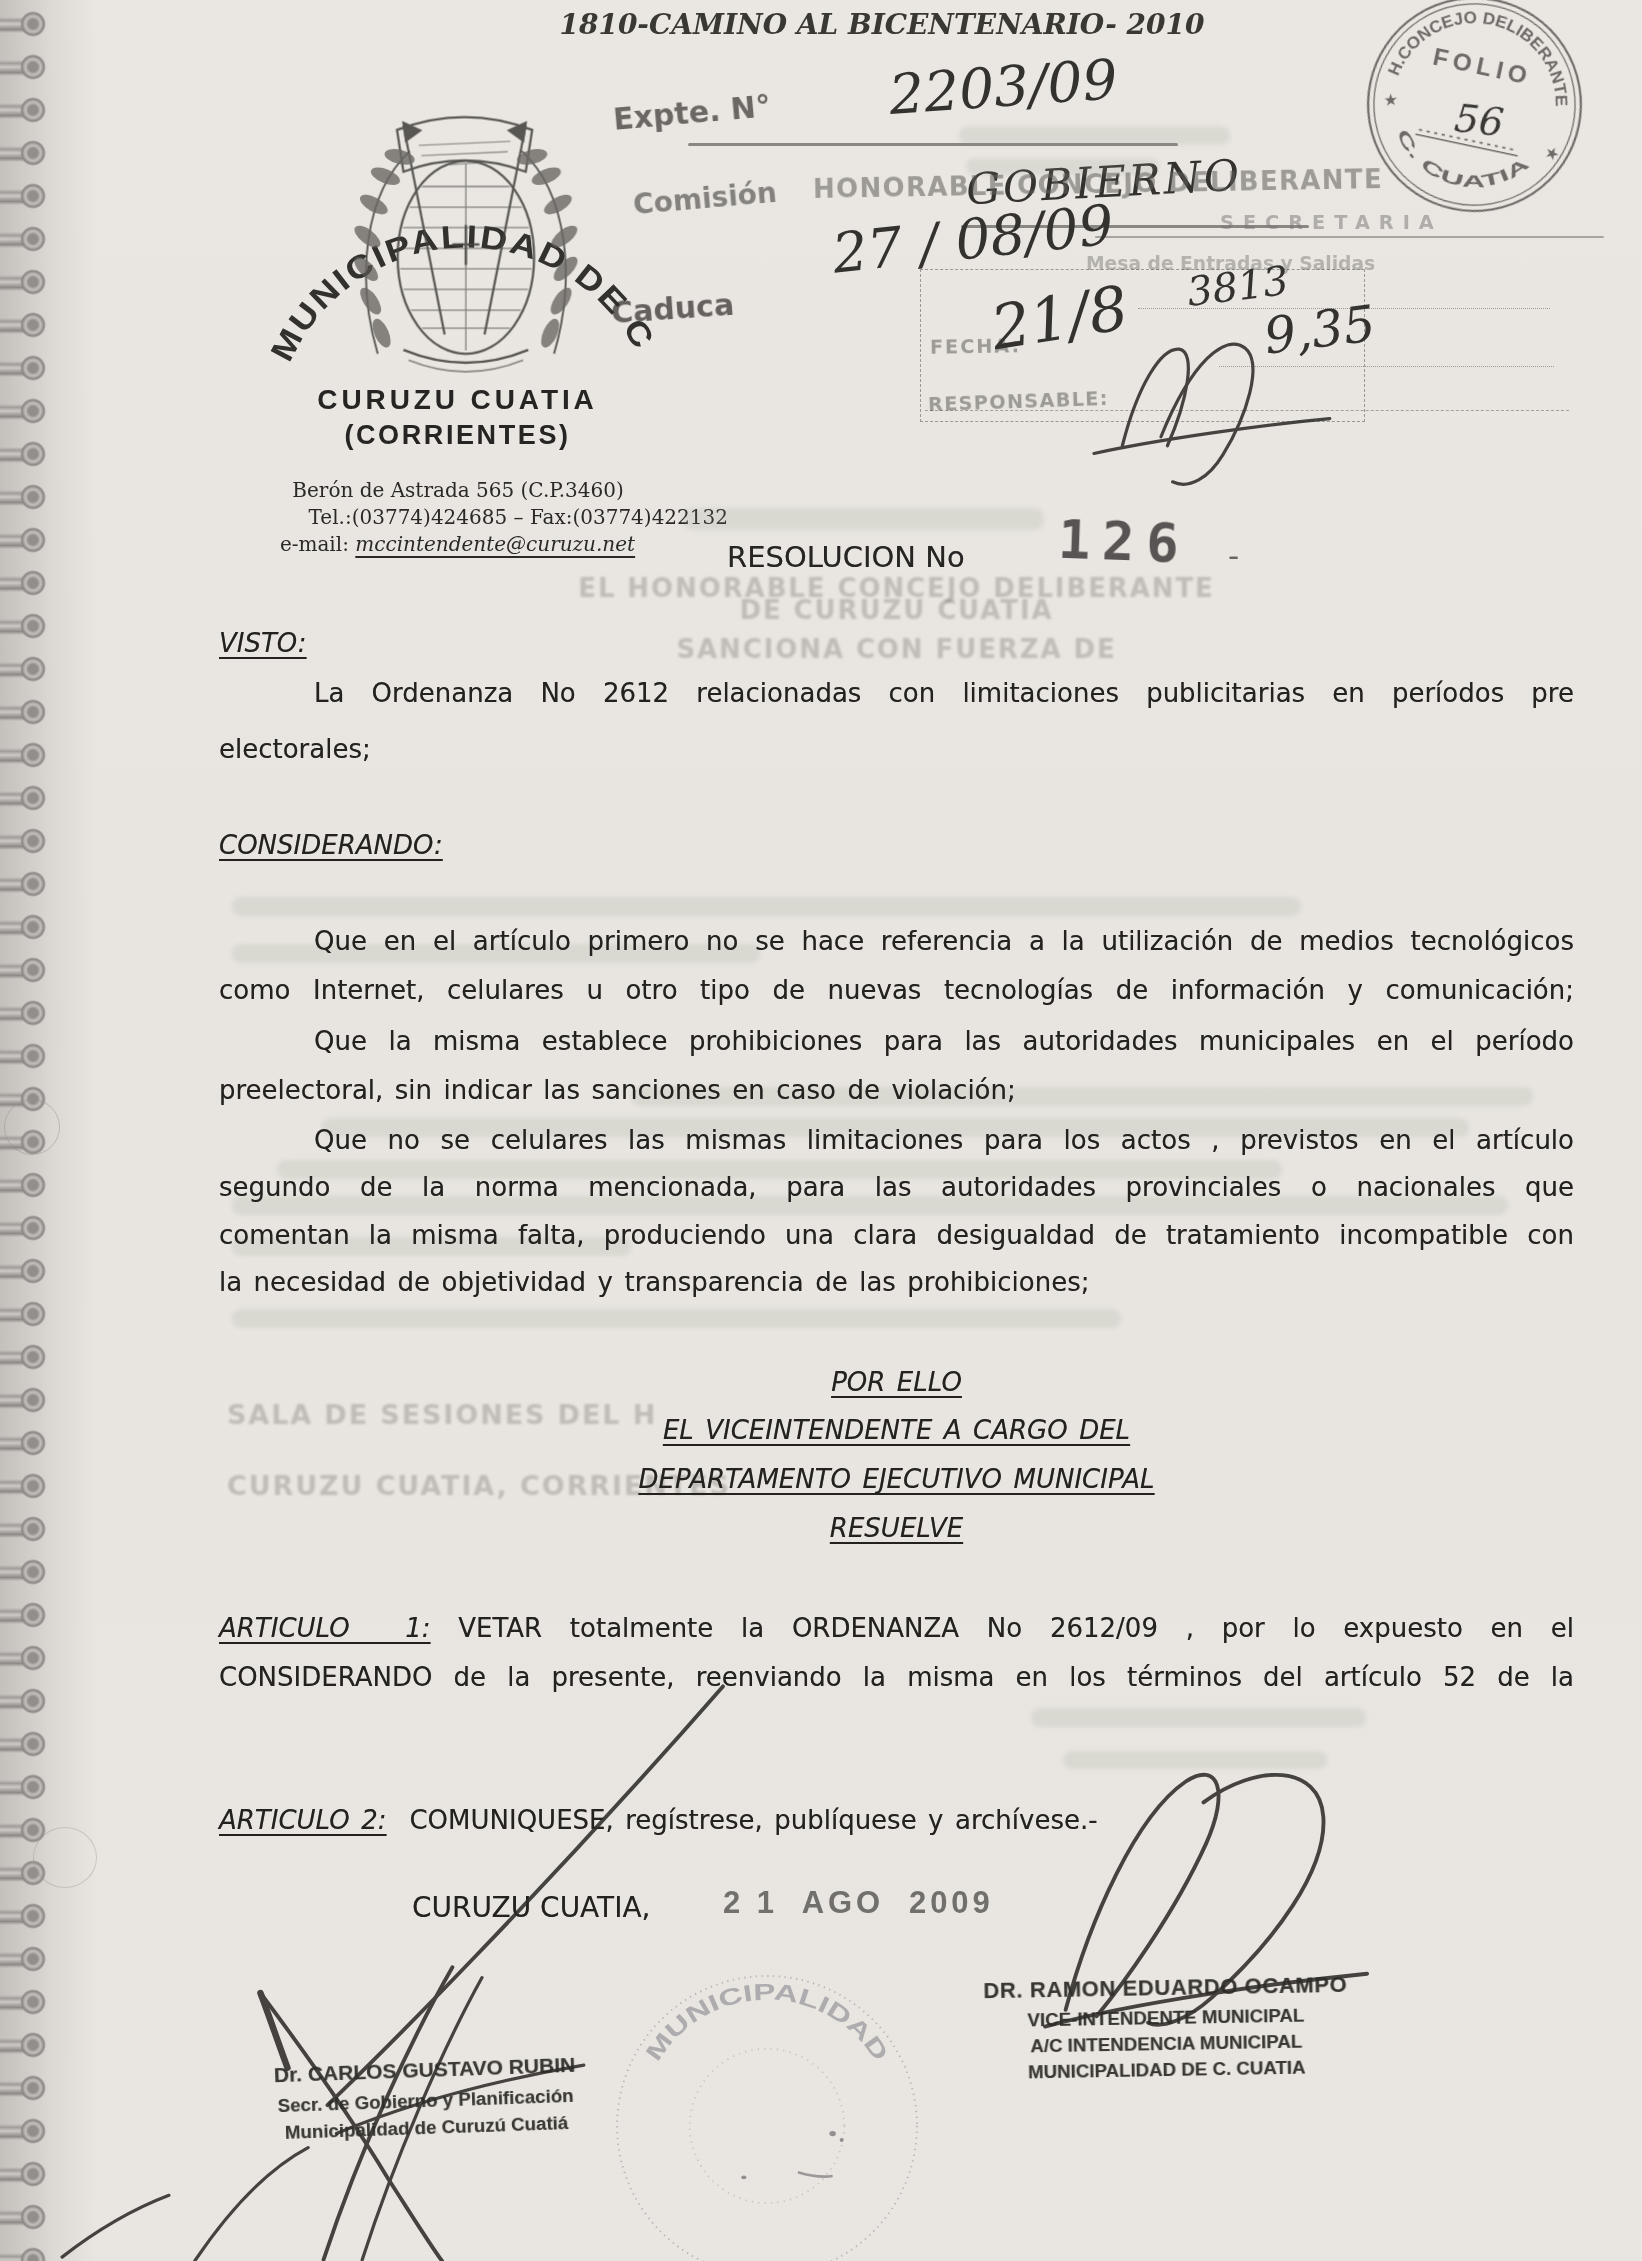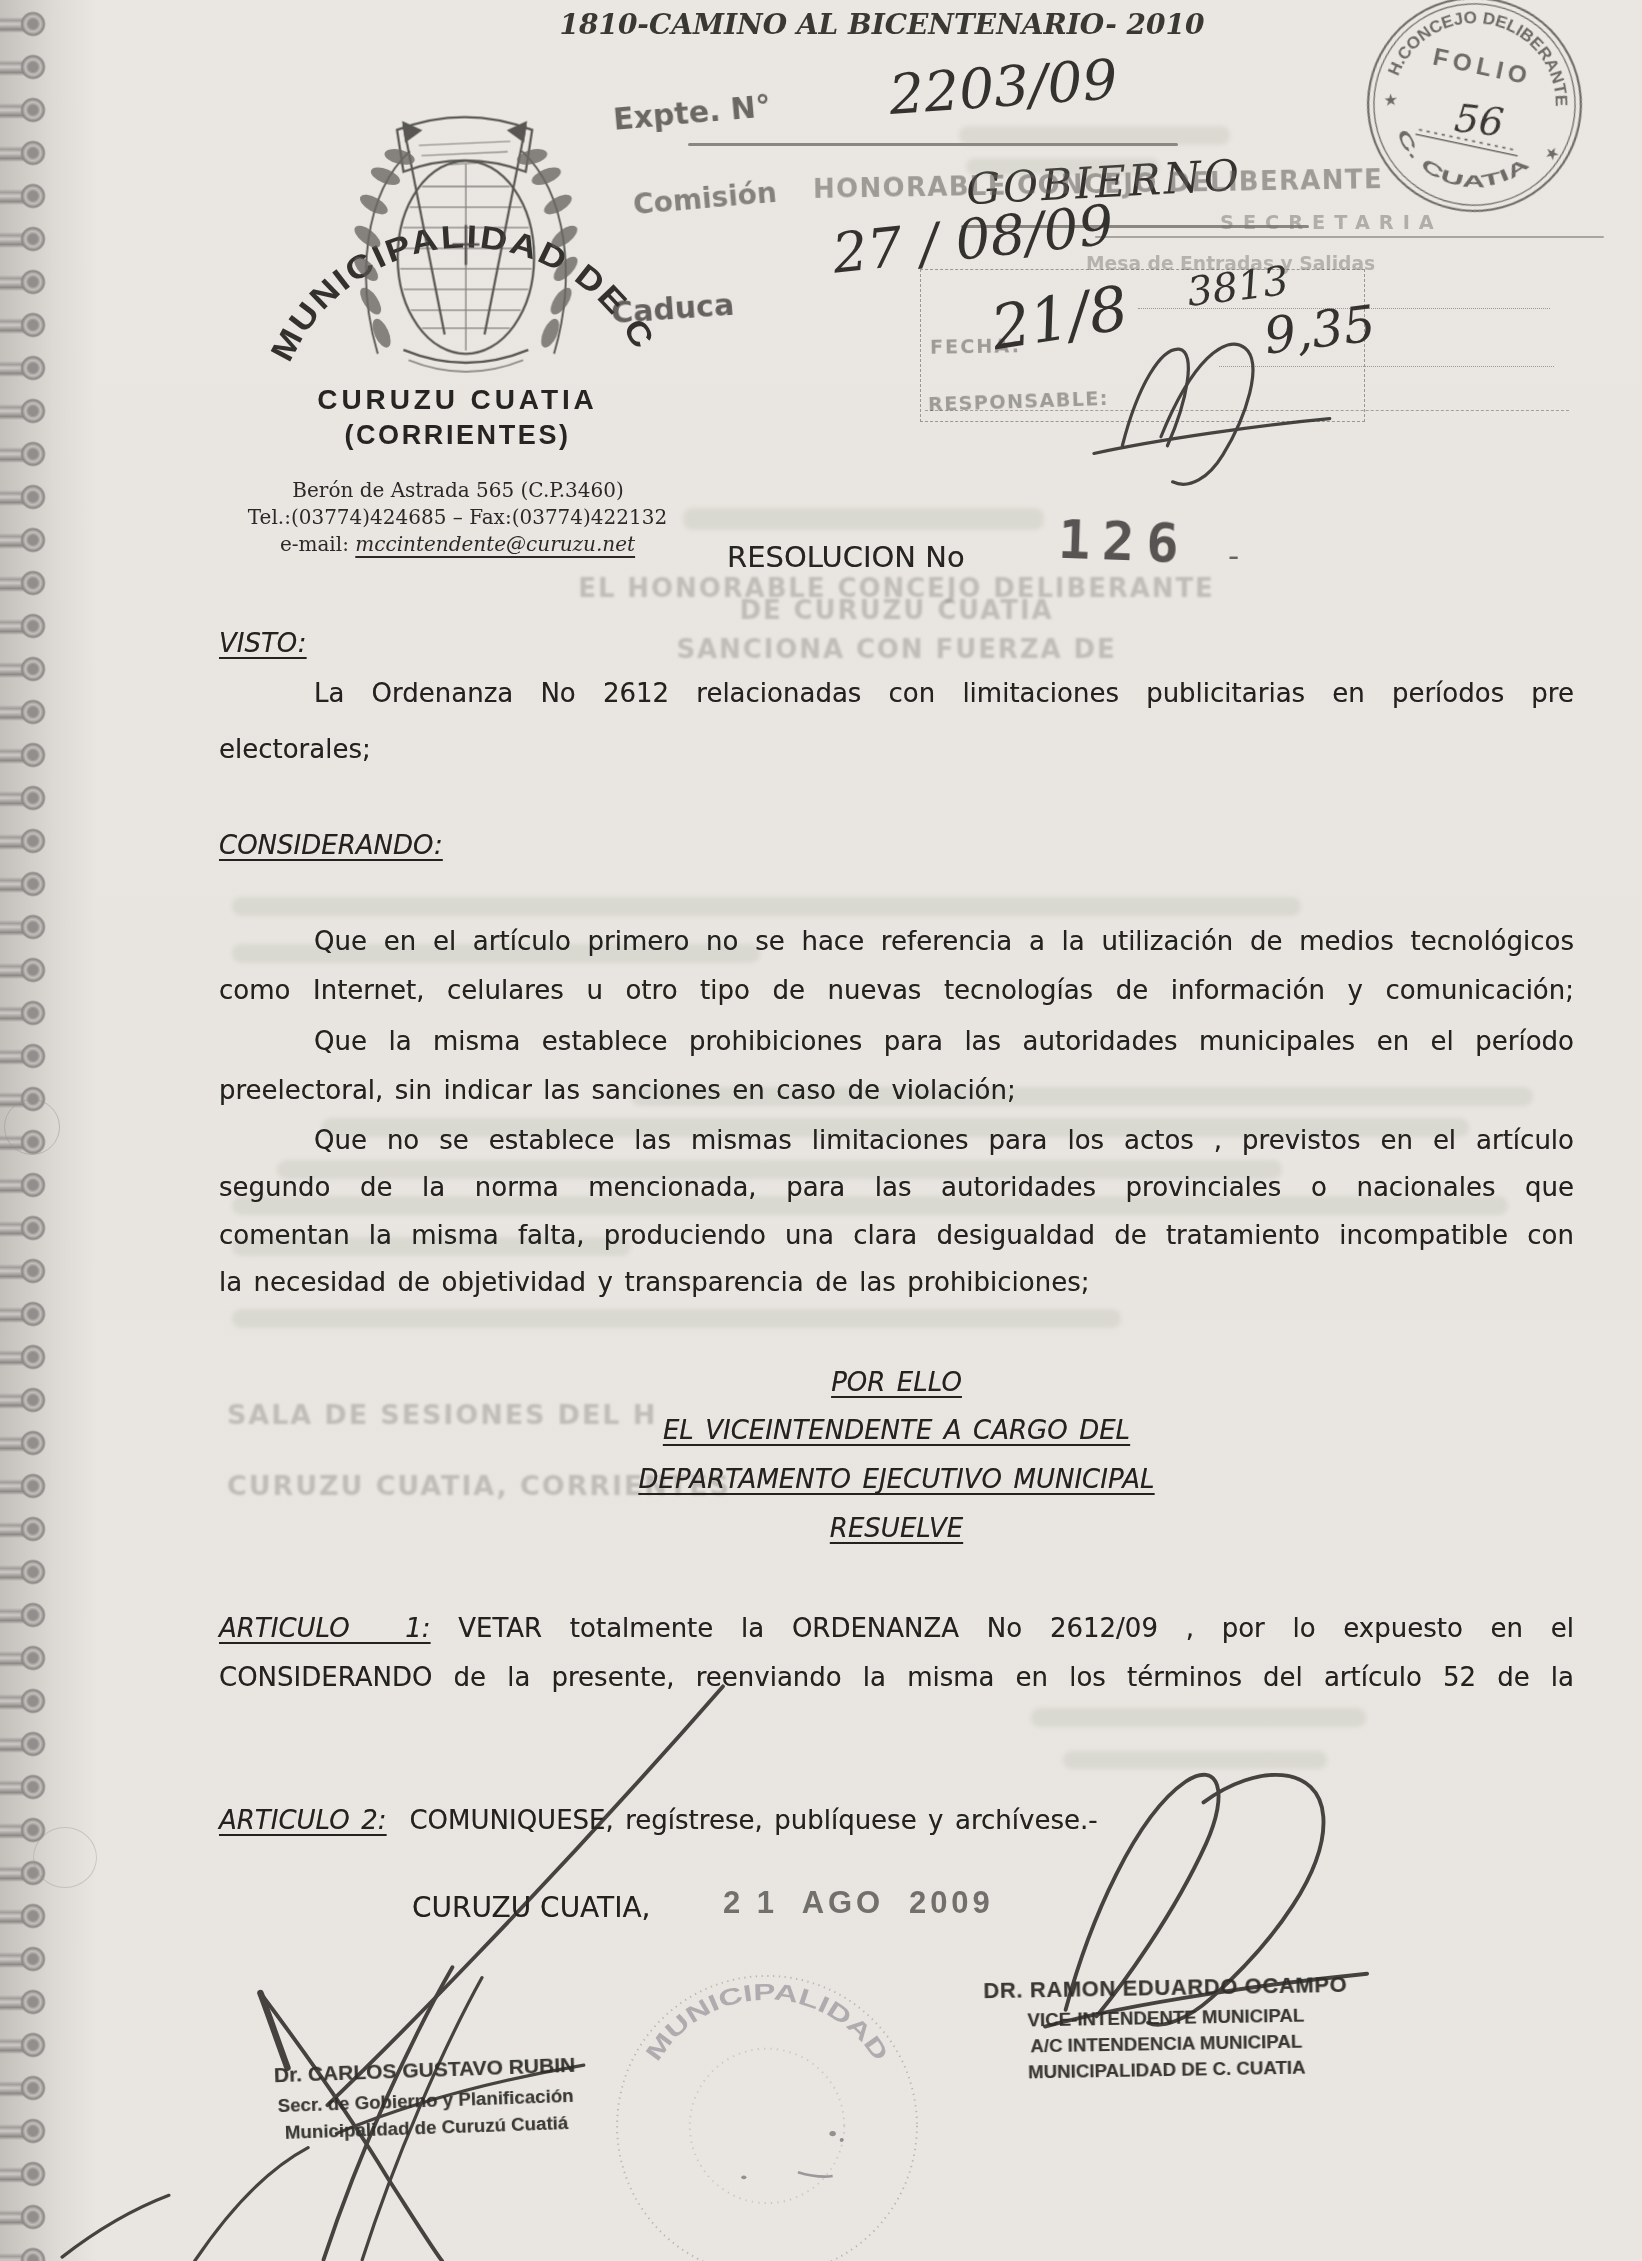--- a/index.html
+++ b/index.html
@@ -99,21 +99,21 @@
         <ellipse cx="458" cy="194" rx="11" ry="24" transform="rotate(76 458 194)"></ellipse>
       </g>
       <path d="M258,494 Q355,534 452,494" stroke-width="4"></path>
       <path d="M266,510 Q355,546 444,510" stroke-width="3" opacity=".6"></path>
     </g>
   </svg>
 
   <div class="abs" style="left:232px;top:384px;width:451px;text-align:center;font-size:28px;font-weight:800;letter-spacing:3.9px;font-family:'Liberation Sans',sans-serif;color:#262523;">CURUZU CUATIA</div>
   <div class="abs" style="left:232px;top:420px;width:451px;text-align:center;font-size:27px;font-weight:800;letter-spacing:2.6px;font-family:'Liberation Sans',sans-serif;color:#262523;">(CORRIENTES)</div>
   <div class="abs serif" style="left:213px;top:478px;width:490px;text-align:center;font-size:20px;color:#2a2927;">Berón de Astrada 565 (C.P.3460)</div>
-  <div class="abs serif" style="left:187px;top:505px;width:541px;text-align:center;font-size:20px;color:#2a2927;">Tel.:(03774)424685 – Fax:(03774)422132</div>
+  <div class="abs serif" style="left:187px;top:505px;width:541px;text-align:right;font-size:20px;color:#2a2927;">Tel.:(03774)424685 – Fax:(03774)422132</div>
   <div class="abs serif" style="left:187px;top:532px;width:541px;text-align:center;font-size:20px;color:#2a2927;">
     <span>e-mail:</span>
     <span class="ul">mccintendente@curuzu.net</span>
   </div>
 
   <div class="stp" style="left:613px;top:95px;font-size:30px;transform:rotate(-5deg);color:rgba(52,50,47,.7);filter:blur(0.4px);">Expte. N°</div>
   <div class="hw" style="left:889px;top:55px;font-size:55px;transform:rotate(-4deg);">2203/09</div>
   <div class="ink-line" style="left:688px;top:143px;width:490px;height:3.2px;"></div>
   <div class="stp" style="left:633px;top:182px;font-size:28px;transform:rotate(-5deg);color:rgba(65,63,60,.6);">Comisión</div>
   <div class="hw" style="left:966px;top:157px;font-size:43px;letter-spacing:2.6px;transform:rotate(-3deg);">GOBIERNO</div>
@@ -185,21 +185,21 @@
   <div class="sm" style="left:232px;top:1196px;width:1276px;"></div>
   <div class="sm" style="left:232px;top:1237px;width:399px;"></div>
   <div class="sm" style="left:232px;top:1309px;width:889px;"></div>
 
   <div class="bl jl ind" style="top:926px;">Que en el artículo primero no se hace referencia a la utilización de medios tecnológicos</div>
   <div class="bl jl" style="top:975px;">como Internet, celulares u otro tipo de nuevas tecnologías de información y comunicación;</div>
 
   <div class="bl jl ind" style="top:1026px;">Que la misma establece prohibiciones para las autoridades municipales en el período</div>
   <div class="bl" style="top:1075px;">preelectoral, sin indicar las sanciones en caso de violación;</div>
 
-  <div class="bl jl ind" style="top:1125px;">Que  no se establece las mismas limitaciones para los actos , previstos en el artículo</div>
+  <div class="bl jl ind" style="top:1125px;">Que  no se celulares las mismas limitaciones para los actos , previstos en el artículo</div>
   <div class="bl jl" style="top:1172px;">segundo de la norma mencionada, para las autoridades provinciales o nacionales que</div>
   <div class="bl jl" style="top:1220px;">comentan la misma falta, produciendo una clara desigualdad de tratamiento incompatible con</div>
   <div class="bl" style="top:1267px;">la necesidad de objetividad y transparencia de las prohibiciones;</div>
 
   <div class="gt" style="left:227px;top:1399px;font-size:27px;">SALA DE SESIONES DEL H</div>
   <div class="gt" style="left:227px;top:1470px;font-size:27px;">CURUZU CUATIA, CORRIENTES</div>
 
   <div class="bl ctr" style="top:1367px;"><span class="ul">POR ELLO</span></div>
   <div class="bl ctr" style="top:1415px;"><span class="ul">EL VICEINTENDENTE A CARGO DEL</span></div>
   <div class="bl ctr" style="top:1464px;"><span class="ul">DEPARTAMENTO EJECUTIVO MUNICIPAL</span></div>

